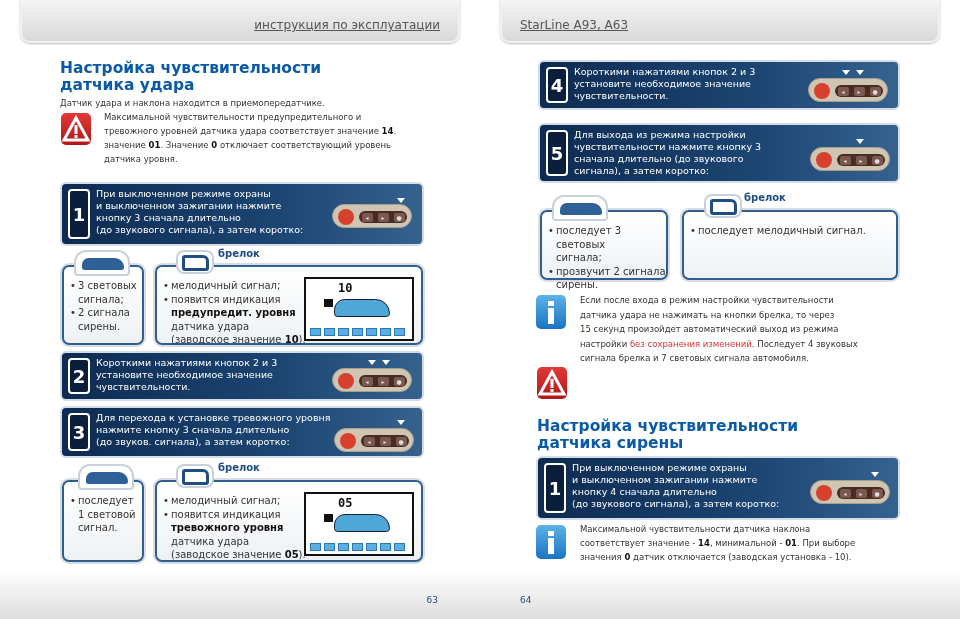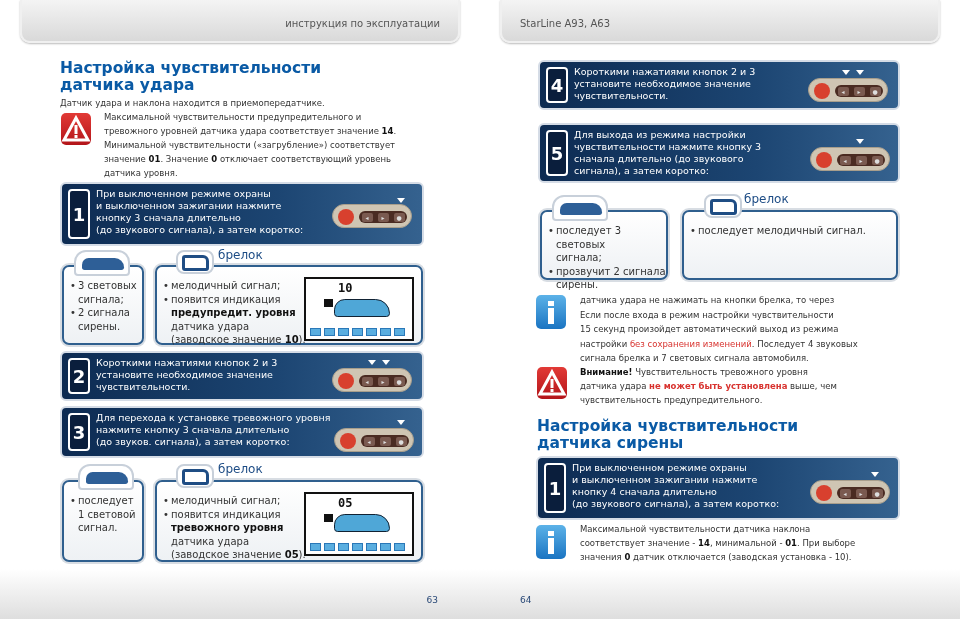--- a/index.html
+++ b/index.html
@@ -10,21 +10,21 @@
   .page.left { left: 0; }
   .page.right { left: 480px; }
 
   .header-band {
     position: absolute; top: 0; left: 20px; width: 440px; height: 43px;
     background: linear-gradient(#f4f4f4, #d9d9d9);
     border: 2px solid #f0f0f0; border-top: none;
     border-radius: 0 0 10px 10px;
     box-shadow: 0 1px 2px #bbb;
   }
-  .header-text { position: absolute; top: 18px; font-size: 10px; color: #555; }
+  .header-text { position: absolute; top: 18px; font-size: 12px; color: #555; text-decoration: underline; }
   .left .header-text { right: 18px; }
   .right .header-text { left: 18px; }
 
   .footer-band {
     position: absolute; bottom: 0; left: 0; width: 480px; height: 50px;
     background: linear-gradient(#ffffff, #dedede);
   }
   .page-num { position: absolute; bottom: 14px; font-size: 9px; color: #2b4a78; }
   .left .page-num { right: 42px; }
   .right .page-num { left: 40px; }
@@ -81,21 +81,21 @@
   .car-icon {
     position: absolute; width: 56px; height: 26px; background: #fff;
     border: 2px solid #c8d0da; border-radius: 12px 12px 4px 4px;
   }
   .car-icon .body { position: absolute; left: 6px; top: 6px; width: 42px; height: 12px; background: #2e5f97; border-radius: 10px 14px 4px 4px; }
   .fob-icon {
     position: absolute; width: 38px; height: 24px; background: #fff;
     border: 2px solid #c8d0da; border-radius: 8px;
   }
   .fob-icon .body { position: absolute; left: 4px; top: 3px; width: 27px; height: 16px; border: 3px solid #1f4d84; border-radius: 3px 6px 3px 3px; }
-  .fob-label { position: absolute; font-size: 12px; font-weight: normal; color: #1d4c85; }
+  .fob-label { position: absolute; font-size: 10px; font-weight: bold; color: #1d4c85; }
 
   .lcd { position: absolute; width: 110px; height: 64px; border: 2px solid #111; background: #fff; }
   .lcd .digits { position: absolute; left: 32px; top: 2px; font-family: "DejaVu Sans Mono", monospace; font-size: 12px; font-weight: bold; color: #111; }
   .lcd .lock { position: absolute; left: 18px; top: 20px; width: 9px; height: 8px; background: #111; }
   .lcd .car { position: absolute; left: 28px; top: 20px; width: 56px; height: 18px; background: #4fa7d7; border-radius: 12px 16px 4px 4px; border: 1px solid #123; }
   .lcd .icons { position: absolute; left: 4px; bottom: 3px; display: flex; gap: 3px; }
   .lcd .icons span { width: 11px; height: 8px; background: #5aaee0; border: 1px solid #2a78b8; }
 </style>
 </head>
 <body>
@@ -115,21 +115,20 @@
   <div class="icon-warn" style="left:61px; top:113px;">
     <svg width="30" height="32" viewBox="0 0 30 32">
         <polygon points="15,5 27,27 3,27" fill="none" stroke="#fff" stroke-width="3"></polygon>
         <rect x="13.5" y="12" width="3" height="9" fill="#fff"></rect>
         <rect x="13.5" y="22" width="3" height="3" fill="#fff"></rect>
       </svg>
   </div>
   <div class="plain" style="left:104px; top:110px;">
     <div>Максимальной чувствительности предупредительного и</div>
     <div><span>тревожного уровней датчика удара соответствует значение </span><b>14</b><span>.</span></div>
-    <div>Минимальной чувствительности («загрубление») соответствует</div>
     <div><span>значение </span><b>01</b><span>. Значение </span><b>0</b><span> отключает соответствующий уровень</span></div>
     <div>датчика уровня.</div>
   </div>
 
   <div class="step" style="left:60px; top:182px; width:364px; height:64px;">
     <div class="step-num">1</div>
     <div class="step-text">
       <div>При выключенном режиме охраны</div>
       <div>и выключенном зажигании нажмите</div>
       <div>кнопку 3 сначала длительно</div>
@@ -331,39 +330,34 @@
     </div>
   <div class="fob-label" style="left:264px; top:192px;">брелок</div>
 
   <div class="icon-info" style="left:56px; top:295px;">
     <svg width="30" height="34" viewBox="0 0 30 34">
         <rect x="12" y="6" width="6" height="5" fill="#fff"></rect>
         <rect x="12" y="13" width="6" height="16" fill="#fff"></rect>
       </svg>
   </div>
   <div class="plain" style="left:100px; top:293px; line-height:14.5px;">
+    <div>Если после входа в режим настройки чувствительности</div>
     <div>датчика удара не нажимать на кнопки брелка, то через</div>
-    <div>Если после входа в режим настройки чувствительности</div>
     <div>15 секунд произойдет автоматический выход из режима</div>
     <div><span>настройки </span><span class="red-text">без сохранения изменений</span><span>. Последует  4 звуковых</span></div>
     <div>сигнала брелка и 7 световых сигнала автомобиля.</div>
   </div>
 
   <div class="icon-warn" style="left:57px; top:367px;">
     <svg width="30" height="32" viewBox="0 0 30 32">
         <polygon points="15,5 27,27 3,27" fill="none" stroke="#fff" stroke-width="3"></polygon>
         <rect x="13.5" y="12" width="3" height="9" fill="#fff"></rect>
         <rect x="13.5" y="22" width="3" height="3" fill="#fff"></rect>
       </svg>
   </div>
-  <div class="plain" style="left:100px; top:365px;">
-    <div><b>Внимание!</b><span> Чувствительность тревожного уровня</span></div>
-    <div><span>датчика удара </span><span class="red-bold">не может быть установлена</span><span> выше, чем</span></div>
-    <div>чувствительность предупредительного.</div>
-  </div>
 
   <div class="h-title" style="left:57px; top:418px;">
     <div>Настройка чувствительности</div>
     <div>датчика сирены</div>
   </div>
 
   <div class="step" style="left:56px; top:456px; width:364px; height:64px;">
     <div class="step-num">1</div>
     <div class="step-text">
       <div>При выключенном режиме охраны</div>

